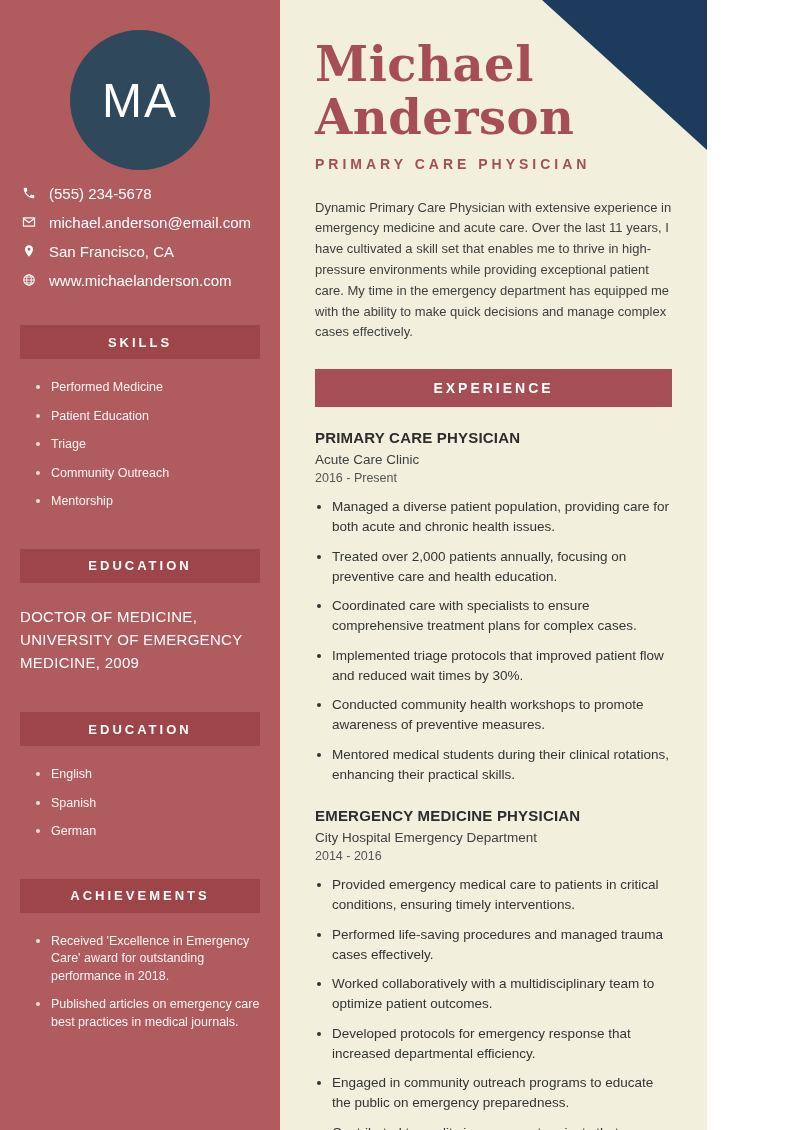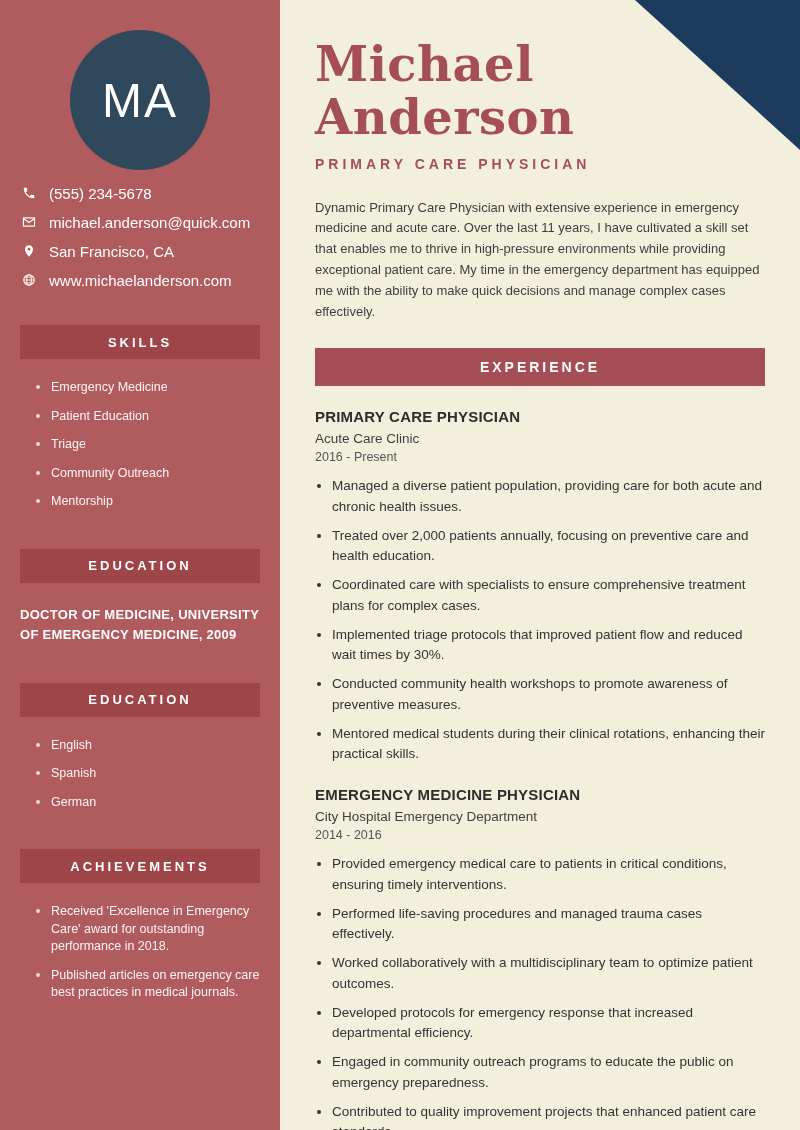--- a/index.html
+++ b/index.html
@@ -2,21 +2,21 @@
 <html style="--sidebar-bg: #b05b5e; --section-band: #9d4549; --accent: #a64e55; --cream: #f2f0dd; --avatar-navy: #30485c; --corner-navy: #1d3b5c; --bullet: #f0dcdc;"><head>
 <meta charset="utf-8">
 <style>
   * { margin:0; padding:0; box-sizing:border-box; }
   html,body { width:800px; }
   body {
     font-family:"Liberation Sans", sans-serif;
     background:#ffffff;
     -webkit-font-smoothing:antialiased;
   }
-  .page { display:flex; width:800px; height:1130px; overflow:hidden; background:var(--cream,#f2f0dd); }
+  .page { display:flex; width:707px; height:1130px; overflow:hidden; background:var(--cream,#f2f0dd); }
 
   
   .sidebar {
     width:280px; flex-shrink:0; height:100%;
     background:var(--sidebar-bg,#b05b5e);
     color:#fff; padding-top:30px;
   }
   .avatar {
     width:140px; height:140px; border-radius:50%;
     background:var(--avatar-navy,#30485c);
@@ -39,22 +39,22 @@
   .side-list li {
     position:relative; padding-left:15px;
     font-size:12.5px; margin-bottom:11px; line-height:1.4; color:#fdf4f4;
   }
   .side-list li::before {
     content:""; position:absolute; left:0; top:6px;
     width:4px; height:4px; border-radius:50%;
     background:var(--bullet,#f0dcdc);
   }
   .edu-text {
-    margin:22px 20px 0 20px; font-weight:bold;
-    font-size:13px; line-height:1.55; letter-spacing:0.3px; color:#fff;
+    margin:22px 20px 0 20px; font-weight:normal;
+    font-size:15px; line-height:1.55; letter-spacing:0.3px; color:#fff;
   }
 
   
   .main { flex:1; position:relative; padding:38px 35px 0 35px; background:var(--cream,#f2f0dd); }
   .corner-triangle {
     position:absolute; top:0; right:0; width:165px; height:150px;
     background:var(--corner-navy,#1d3b5c);
     clip-path:polygon(0 0, 100% 0, 100% 100%);
   }
   .name {
@@ -101,21 +101,21 @@
         </span>
         <span>(555) 234-5678</span>
       </div>
       <div class="contact-row">
         <span class="cicon">
           <svg viewBox="0 0 24 24">
               <rect x="2.5" y="5" width="19" height="14" fill="none" stroke="#fff" stroke-width="2"></rect>
               <path d="M3 6.5l9 6.5 9-6.5" fill="none" stroke="#fff" stroke-width="2"></path>
             </svg>
         </span>
-        <span>michael.anderson@quick.com</span>
+        <span>michael.anderson@email.com</span>
       </div>
       <div class="contact-row">
         <span class="cicon">
           <svg viewBox="0 0 24 24">
               <path d="M12 2C8.1 2 5 5.1 5 9c0 5.2 7 13 7 13s7-7.8 7-13c0-3.9-3.1-7-7-7zm0 9.5A2.5 2.5 0 1 1 12 6.5a2.5 2.5 0 0 1 0 5z" fill="#fff"></path>
             </svg>
         </span>
         <span>San Francisco, CA</span>
       </div>
       <div class="contact-row">
@@ -125,21 +125,21 @@
               <ellipse cx="12" cy="12" rx="4" ry="9" fill="none" stroke="#fff" stroke-width="1.5"></ellipse>
               <path d="M3.2 12h17.6M4.6 7h14.8M4.6 17h14.8" stroke="#fff" stroke-width="1.5" fill="none"></path>
             </svg>
         </span>
         <span>www.michaelanderson.com</span>
       </div>
     </div>
 
     <div class="side-band">SKILLS</div>
     <ul class="side-list">
-      <li>Emergency Medicine</li>
+      <li>Performed Medicine</li>
       <li>Patient Education</li>
       <li>Triage</li>
       <li>Community Outreach</li>
       <li>Mentorship</li>
     </ul>
 
     <div class="side-band">EDUCATION</div>
     <div class="edu-text">DOCTOR OF MEDICINE, UNIVERSITY OF EMERGENCY MEDICINE, 2009</div>
 
     <div class="side-band">EDUCATION</div>

